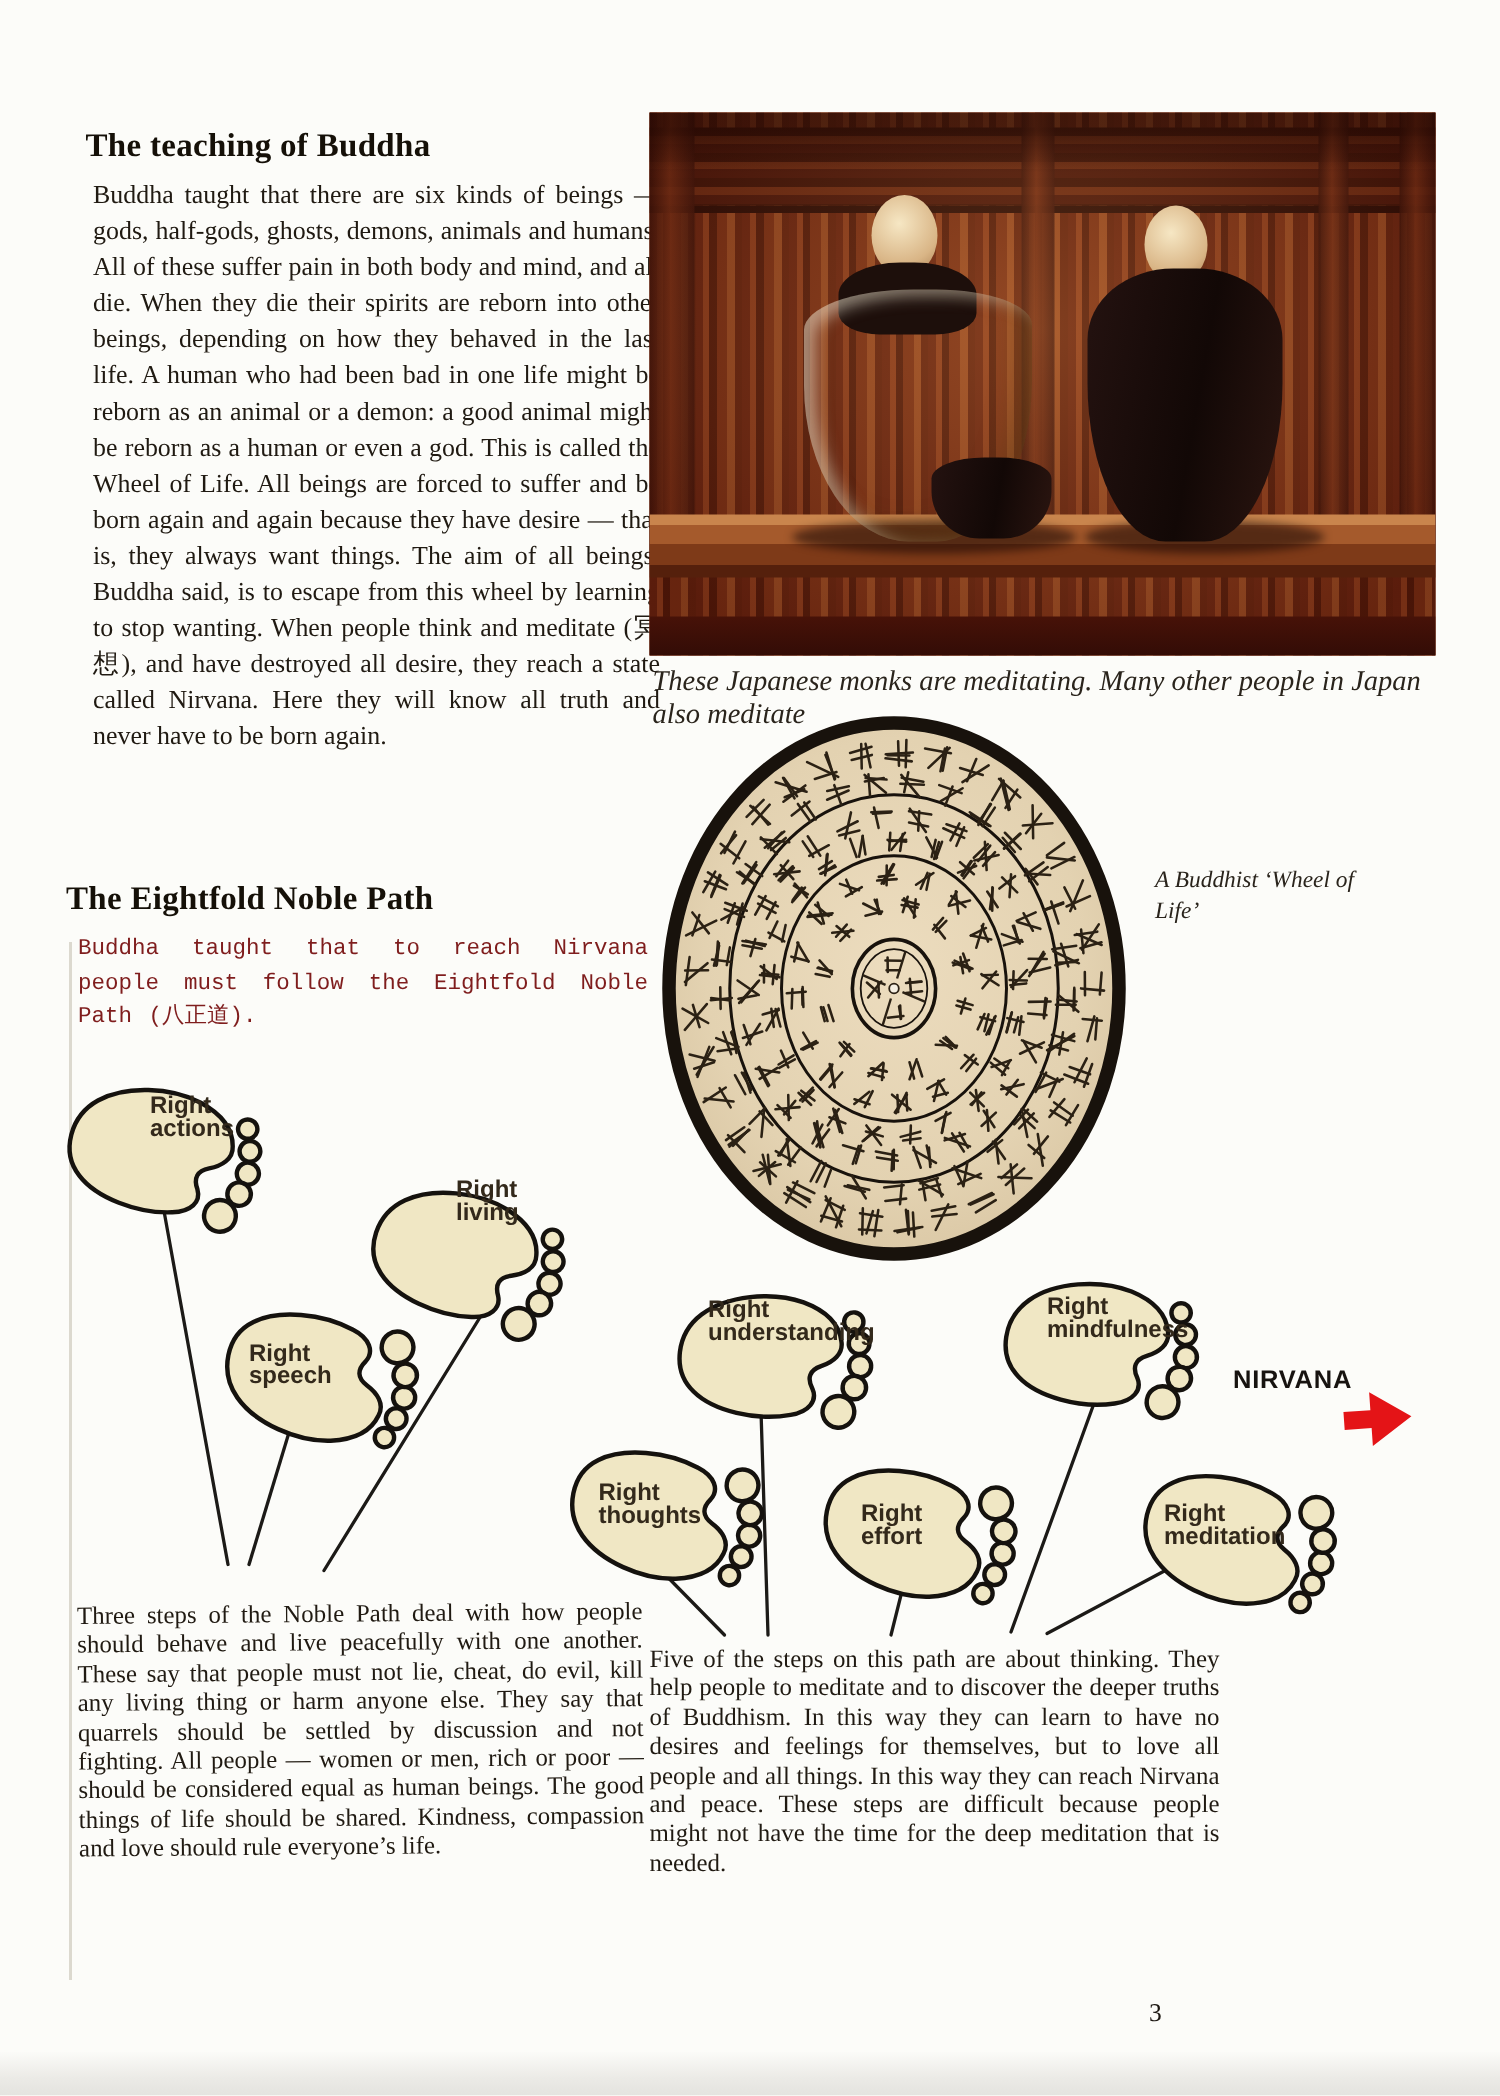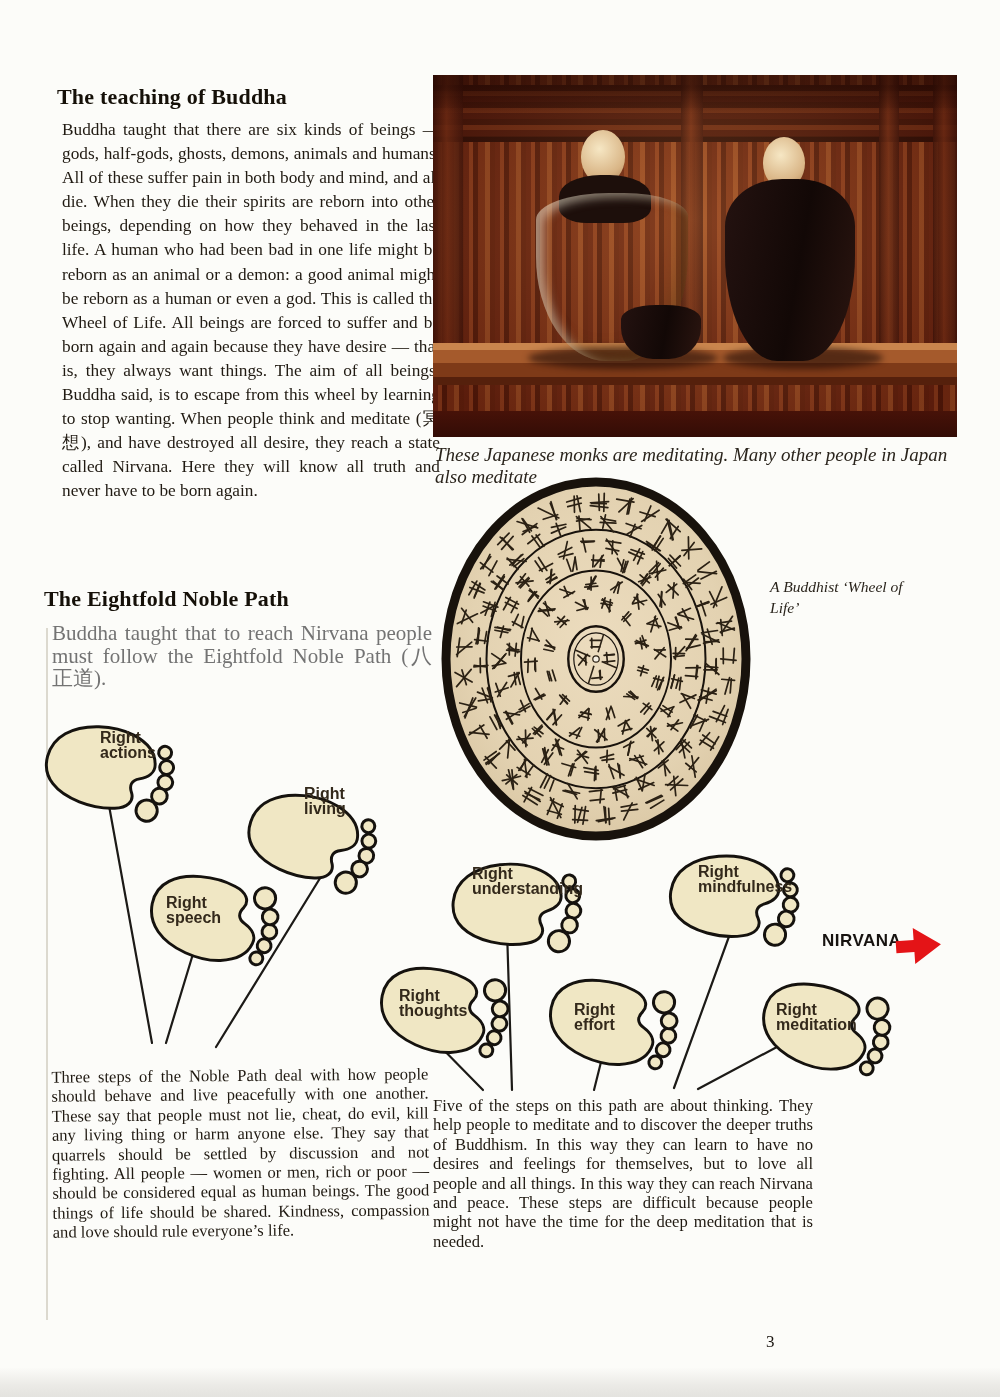--- a/index.html
+++ b/index.html
@@ -3,22 +3,22 @@
 <meta charset="utf-8">
 <style>
   html,body{margin:0;padding:0;}
   body{width:1000px;height:1397px;position:relative;background:#fcfcf9;
        font-family:"Liberation Serif",serif;color:#1b1611;overflow:hidden;}
   .abs{position:absolute;}
   h2.sect{font-family:"Liberation Serif",serif;font-weight:bold;font-size:22px;
           letter-spacing:.2px;color:#151008;margin:0;}
   .bodytext{font-size:17.3px;line-height:24.1px;text-align:justify;color:#201a12;margin-left:10px;}
   .bodytext2{font-size:16.6px;line-height:19.4px;text-align:justify;color:#201a12;}
-  .introtext{font-size:21px;line-height:22.5px;text-align:justify;color:#737373;
-             word-spacing:2px;}
+  .introtext{font-size:15px;line-height:22.5px;text-align:justify;color:#7f1d1d;
+             word-spacing:2px;font-family:Liberation Mono, monospace;}
   .caption{font-style:italic;font-size:19px;color:#2a241c;}
   .wheelcap{font-style:italic;font-size:15.6px;line-height:21px;color:#2a241c;}
   .pagenum{font-size:17px;color:#1b1611;}
   .footlabel{position:absolute;font-family:"Liberation Sans",sans-serif;
              font-weight:bold;font-size:16px;line-height:15px;color:#33291b;
              white-space:pre-line;}
   .nirvana{font-family:"Liberation Sans",sans-serif;font-weight:bold;
            font-size:17px;letter-spacing:.5px;color:#171310;}
   
   .photo{left:433px;top:75px;width:524px;height:362px;overflow:hidden;
@@ -88,21 +88,21 @@
   <div class="robe-dark" style="left:188px;top:230px;width:80px;height:54px;"></div>
 
   <div class="monkhead" style="left:330px;top:62px;width:42px;height:52px;"></div>
   <div class="robe-dark" style="left:292px;top:104px;width:130px;height:182px;"></div>
 </div>
 
 <div class="abs caption" style="left:435px;top:444px;width:525px;">These Japanese monks are meditating. Many other people in Japan also meditate</div>
 
 <div class="abs wheelcap" style="left:770px;top:576px;width:145px;">A Buddhist ‘Wheel of Life’</div>
 
-<div class="abs nirvana" style="left:822px;top:931px;">NIRVANA</div>
+<div class="abs nirvana" style="left:822px;top:910px;">NIRVANA</div>
 
 <div class="abs bodytext2" style="left:52px;top:1066px;width:377px;transform:rotate(-0.5deg);">Three steps of the Noble Path deal with how people should behave and live peacefully with one another. These say that people must not lie, cheat, do evil, kill any living thing or harm anyone else. They say that quarrels should be settled by discussion and not fighting. All people — women or men, rich or poor — should be considered equal as human beings. The good things of life should be shared. Kindness, compassion and love should rule everyone’s life.</div>
 
 <div class="abs bodytext2" style="left:433px;top:1096px;width:380px;">Five of the steps on this path are about thinking. They help people to meditate and to discover the deeper truths of Buddhism. In this way they can learn to have no desires and feelings for themselves, but to love all people and all things. In this way they can reach Nirvana and peace. These steps are difficult because people might not have the time for the deep meditation that is needed.</div>
 
 <div class="abs pagenum" style="left:766px;top:1332px;">3</div>
 
 <div class="abs edgeleft"></div>
 <div class="abs edgebottom"></div>
 

